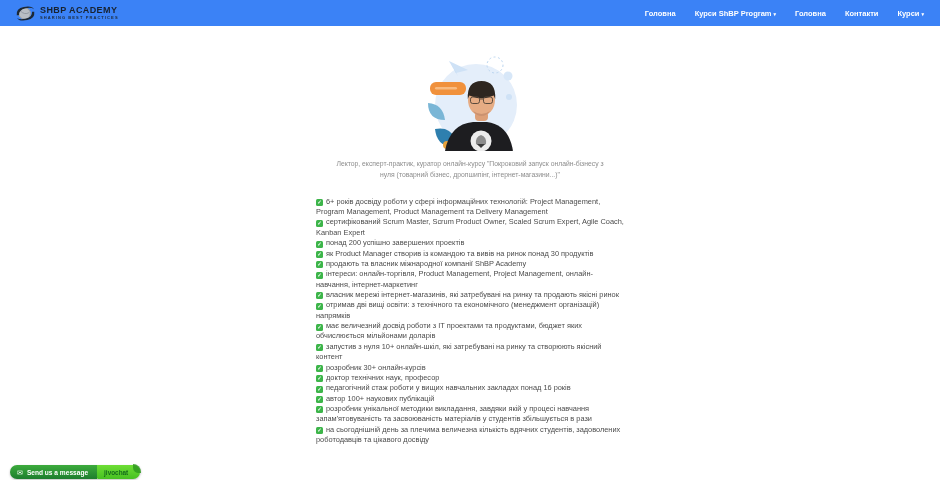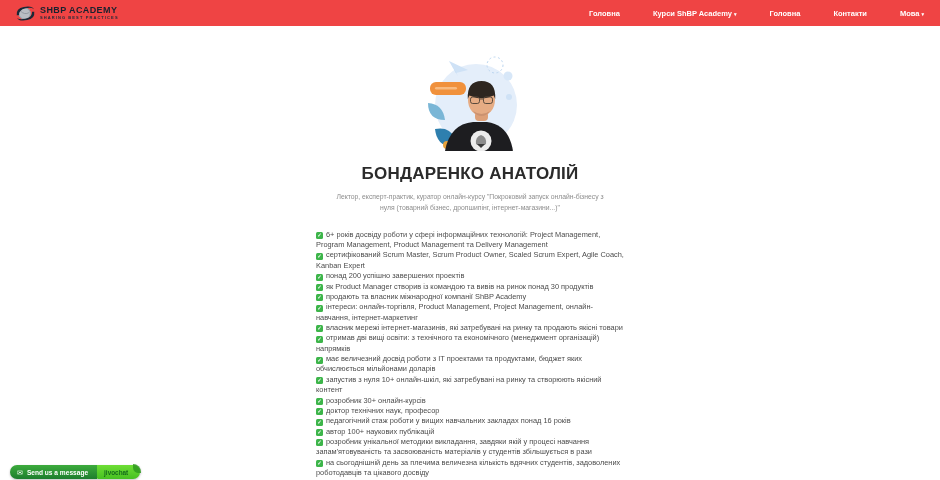--- a/index.html
+++ b/index.html
@@ -1,26 +1,26 @@
 <!DOCTYPE html>
 <html lang="uk"><head>
 <meta charset="utf-8">
 <style>
   * { margin:0; padding:0; box-sizing:border-box; }
   html,body { width:940px; height:480px; overflow:hidden; background:#fff;
               font-family:"Liberation Sans", sans-serif; }
 
   
-  .header { height:26px; background:#ef4444; display:flex; align-items:center;
+  .header { height:26px; background:#3b82f6; display:flex; align-items:center;
             justify-content:space-between; padding:0 16px 0 15px; }
   .logo { display:flex; align-items:center; gap:4px; cursor:pointer; }
   .logo-icon { width:21px; height:21px; display:block; }
   .logo-title { font-size:9px; font-weight:bold; color:#18222f; letter-spacing:.4px; line-height:1; }
   .logo-sub { font-size:4px; font-weight:bold; color:#1d2a38; letter-spacing:1.1px; margin-top:1.5px; line-height:1; }
-  .nav { display:flex; align-items:flex-end; gap:33px; }
+  .nav { display:flex; align-items:flex-end; gap:19px; }
   .nav-item { font-size:7.5px; font-weight:bold; color:#ffffff; cursor:pointer;
               display:flex; align-items:center; gap:2px; white-space:nowrap; }
   .caret { font-size:5px; color:#ffffff; position:relative; top:.5px; }
 
   
   .main { width:308px; margin:0 auto; }
 
   
   .photo-card { width:95px; height:106px; margin:19px auto 0; position:relative;
                 border-radius:6px; overflow:hidden; background:#ffffff; }
@@ -73,36 +73,36 @@
   </div>
 
   <div class="nav">
 
       <div class="nav-item">
         <span>Головна</span>
 
       </div>
 
       <div class="nav-item">
-        <span>Курси ShBP Academy</span>
+        <span>Курси ShBP Program</span>
         <span class="caret">▾</span>
       </div>
 
       <div class="nav-item">
         <span>Головна</span>
 
       </div>
 
       <div class="nav-item">
         <span>Контакти</span>
 
       </div>
 
       <div class="nav-item">
-        <span>Мова</span>
+        <span>Курси</span>
         <span class="caret">▾</span>
       </div>
     </div>
 </div>
 
 <div class="main">
 
   <div class="photo-card">
     <svg width="95" height="106" viewBox="0 0 95 106">
 
@@ -135,39 +135,38 @@
       <line x1="56.5" y1="54" x2="60.5" y2="54" stroke="#5a4a3c" stroke-width="1"></line>
 
       <path d="M50 66 q8.5 6 17 0 q-3 5 -8.5 5 q-5.5 0 -8.5 -5" fill="#b98163" opacity=".6"></path>
 
       <ellipse cx="58" cy="96" rx="10.5" ry="10.5" fill="#ededed"></ellipse>
       <path d="M58 90 q-6 2 -5 9 q5 4 10 0 q1 -7 -5 -9" fill="#8c8c8c"></path>
       <path d="M54 99 l4 4 l4 -4 z" fill="#3a3a3a"></path>
     </svg>
   </div>
 
-  <h1 class="name">БОНДАРЕНКО АНАТОЛІЙ</h1>
 
   <p class="desc">Лектор, експерт-практик, куратор онлайн-курсу "Покроковий запуск онлайн-бізнесу з нуля (товарний бізнес, дропшипінг, інтернет-магазини...)"</p>
 
   <div class="items">
 
       <div class="item"><span class="check">✓</span><span>6+ років досвіду роботи у сфері інформаційних технологій: Project Management, Program Management, Product Management та Delivery Management</span></div>
 
       <div class="item"><span class="check">✓</span><span>сертифікований Scrum Master, Scrum Product Owner, Scaled Scrum Expert, Agile Coach, Kanban Expert</span></div>
 
       <div class="item"><span class="check">✓</span><span>понад 200 успішно завершених проектів</span></div>
 
       <div class="item"><span class="check">✓</span><span>як Product Manager створив із командою та вивів на ринок понад 30 продуктів</span></div>
 
       <div class="item"><span class="check">✓</span><span>продають та власник міжнародної компанії ShBP Academy</span></div>
 
       <div class="item"><span class="check">✓</span><span>інтереси: онлайн-торгівля, Product Management, Project Management, онлайн-навчання, інтернет-маркетинг</span></div>
 
-      <div class="item"><span class="check">✓</span><span>власник мережі інтернет-магазинів, які затребувані на ринку та продають якісні товари</span></div>
+      <div class="item"><span class="check">✓</span><span>власник мережі інтернет-магазинів, які затребувані на ринку та продають якісні ринок</span></div>
 
       <div class="item"><span class="check">✓</span><span>отримав дві вищі освіти: з технічного та економічного (менеджмент організацій) напрямків</span></div>
 
       <div class="item"><span class="check">✓</span><span>має величезний досвід роботи з ІТ проектами та продуктами, бюджет яких обчислюється мільйонами доларів</span></div>
 
       <div class="item"><span class="check">✓</span><span>запустив з нуля 10+ онлайн-шкіл, які затребувані на ринку та створюють якісний контент</span></div>
 
       <div class="item"><span class="check">✓</span><span>розробник 30+ онлайн-курсів</span></div>
 
       <div class="item"><span class="check">✓</span><span>доктор технічних наук, професор</span></div>

